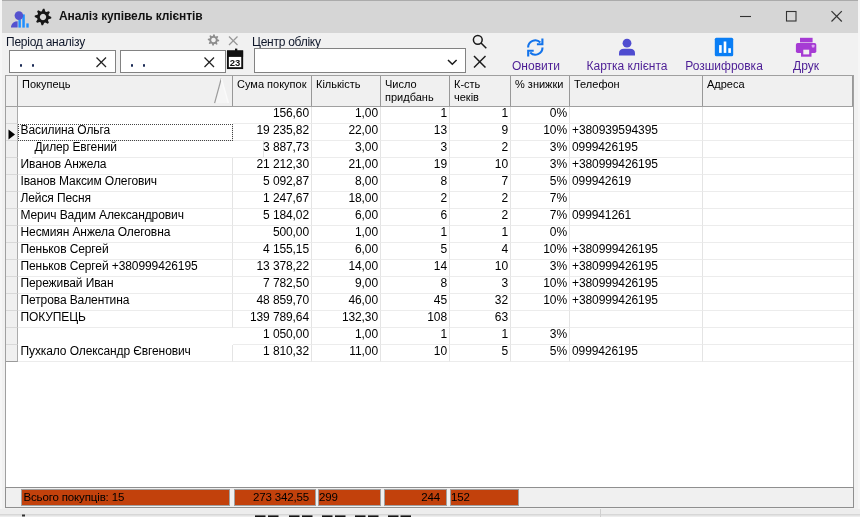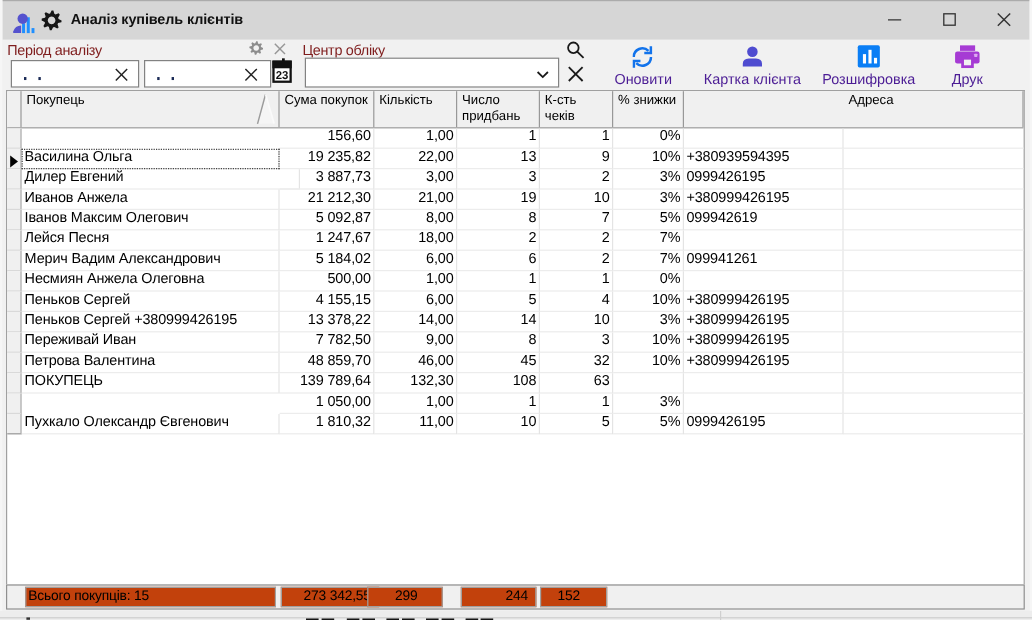--- a/index.html
+++ b/index.html
@@ -3,21 +3,21 @@
 <meta charset="utf-8">
 <style>
   html,body{margin:0;padding:0;}
   body{width:860px;height:517px;overflow:hidden;font-family:"Liberation Sans",sans-serif;}
   #win{position:relative;width:860px;height:517px;background:#f1f1f1;overflow:hidden;}
   .abs{position:absolute;}
   
   #titlebar{position:absolute;left:2px;top:0;width:856px;height:32px;background:#d6d6d6;border-top:1px solid #ababab;}
   #title-text{position:absolute;left:59px;top:9px;font-size:12px;font-weight:bold;color:#111;letter-spacing:-0.1px;}
   
-  .glabel{position:absolute;font-size:12px;color:#7f1d1d;letter-spacing:-0.25px;}
+  .glabel{position:absolute;font-size:12px;color:#0f172a;letter-spacing:-0.25px;}
   
   .tbox{position:absolute;background:#fff;border:1px solid #828282;box-sizing:border-box;}
   
   #grid{position:absolute;left:5px;top:75px;width:849px;height:412px;background:#fff;border:1px solid #a0a0a0;border-bottom:none;box-sizing:border-box;}
   .hrow{position:absolute;left:0;top:0;width:847px;height:31px;background:#f0f0f0;border-bottom:1px solid #a0a0a0;box-sizing:border-box;}
   .hcell{position:absolute;top:0;height:30px;border-right:1px solid #989898;box-sizing:border-box;font-size:11px;color:#000;padding:2px 0 0 4px;line-height:13px;white-space:nowrap;overflow:visible;}
   .row{position:absolute;width:847px;height:17px;}
   .cell{position:absolute;top:0;height:17px;border-right:1px solid #e4e4e4;border-bottom:1px solid #ececec;box-sizing:border-box;font-size:12px;color:#000;line-height:13.5px;letter-spacing:-0.1px;white-space:nowrap;overflow:hidden;}
   .gut{background:#f0f0f0;border-right:1px solid #ababab;border-bottom:1px solid #d9d9d9;}
   .num{text-align:right;padding-right:2px;}
@@ -140,20 +140,21 @@
 
   <div id="grid">
     <div class="hrow" id="hdr">
         <div class="hcell" style="left: 0px; width: 12px;"></div>
         <div class="hcell" style="left: 12px; width: 215px;">Покупець</div>
         <div class="hcell" style="left: 227px; width: 79px;">Сума покупок</div>
         <div class="hcell" style="left: 306px; width: 69px;">Кількість</div>
         <div class="hcell" style="left: 375px; width: 69px;">Число<br>придбань</div>
         <div class="hcell" style="left: 444px; width: 61px;">К-сть<br>чеків</div>
         <div class="hcell" style="left: 505px; width: 59px;">% знижки</div>
+        <div class="hcell" style="left: 564px; width: 133px;">Телефон</div>
         <div class="hcell" style="left: 697px; width: 150px;">Адреса</div>
         <svg width="20" height="26" style="position: absolute; left: 206px; top: 2px;">
           <path d="M2.6,25.2 L9.3,0.5 L16.4,25 Z" fill="#f5f5f5" stroke="none"></path>
           <path d="M2.6,25.2 L9.3,0.5" fill="none" stroke="#9b9b9b" stroke-width="1.2"></path>
           <path d="M9.3,0.5 L16.4,25" fill="none" stroke="#fafafa" stroke-width="1.4"></path>
         </svg>
       </div>
     <div id="rows">
         <div class="row" style="left: 0px; top: 31px;">
           <div class="cell gut" style="left: 0px; width: 12px;"></div>
@@ -171,21 +172,21 @@
           <div class="cell num" style="left: 227px; width: 79px;">19 235,82</div>
           <div class="cell num" style="left: 306px; width: 69px;">22,00</div>
           <div class="cell num" style="left: 375px; width: 69px;">13</div>
           <div class="cell num" style="left: 444px; width: 61px;">9</div>
           <div class="cell num" style="left: 505px; width: 59px;">10%</div>
           <div class="cell txt" style="left: 564px; width: 133px; padding-left: 2px;">+380939594395</div>
           <div class="cell" style="border-right: none; left: 697px; width: 150px;"></div>
         </div>
         <div class="row" style="left: 0px; top: 65px;">
           <div class="cell gut" style="left: 0px; width: 12px;"></div>
-          <div class="cell txt" style="left: 12px; width: 232px;">Дилер Евгений</div>
+          <div class="cell txt" style="left: 26px; width: 232px;">Дилер Евгений</div>
           <div class="cell num" style="left: 227px; width: 79px;">3 887,73</div>
           <div class="cell num" style="left: 306px; width: 69px;">3,00</div>
           <div class="cell num" style="left: 375px; width: 69px;">3</div>
           <div class="cell num" style="left: 444px; width: 61px;">2</div>
           <div class="cell num" style="left: 505px; width: 59px;">3%</div>
           <div class="cell txt" style="left: 564px; width: 133px; padding-left: 2px;">0999426195</div>
           <div class="cell" style="border-right: none; left: 697px; width: 150px;"></div>
         </div>
         <div class="row" style="left: 0px; top: 82px;">
           <div class="cell gut" style="left: 0px; width: 12px;"></div>
@@ -321,23 +322,23 @@
         <div style="position: absolute; left: 12px; top: 48px; width: 215px; height: 17px; border: 1px dotted rgb(68, 68, 68); box-sizing: border-box;"></div>
         <svg width="10" height="12" style="position: absolute; left: 2px; top: 52.5px;">
           <path d="M0.5,0.5 L7,5.5 L0.5,10.5 Z" fill="#000"></path>
         </svg>
       </div>
   </div>
 
   <div class="abs" style="left:5px;top:486.5px;width:849px;height:21.5px;background:#f0f0f0;border:1px solid #8f8f8f;box-sizing:border-box;"></div>
   <div class="sbox" style="left:20.5px;top:488.5px;width:209.5px;height:17px;padding-left:2px;">Всього покупців: 15</div>
   <div class="sbox" style="left:233.5px;top:488.5px;width:82.5px;height:17px;text-align:right;padding-right:6px;">273 342,55</div>
-  <div class="sbox" style="left:306px;top:488.5px;width:63px;height:17px;text-align:right;padding-right:20px;">299</div>
+  <div class="sbox" style="left:318px;top:488.5px;width:63px;height:17px;text-align:left;padding-right:20px;">299</div>
   <div class="sbox" style="left:384px;top:488.5px;width:63px;height:17px;text-align:right;padding-right:6px;">244</div>
-  <div class="sbox" style="left:450px;top:488.5px;width:56px;height:17px;text-align:center;padding-right:8px;">152</div>
+  <div class="sbox" style="left:450px;top:488.5px;width:69px;height:17px;text-align:left;padding-right:8px;">152</div>
 
   <div class="abs" style="left:0;top:508.5px;width:860px;height:8.5px;background:#ededed;"></div>
 
   <svg class="abs" style="left:0;top:509px" width="860" height="8" viewBox="0 0 860 8">
     <g fill="#111"></g>
     <g id="dashes" fill="#151515">
         <rect x="0" y="5.4" width="860" height="0.9" fill="#c9c9c9"></rect>
         <rect x="255" y="6.4" width="10.5" height="1.6"></rect>
         <rect x="268" y="6.4" width="10.5" height="1.6"></rect>
         <rect x="289" y="6.4" width="10.5" height="1.6"></rect>

